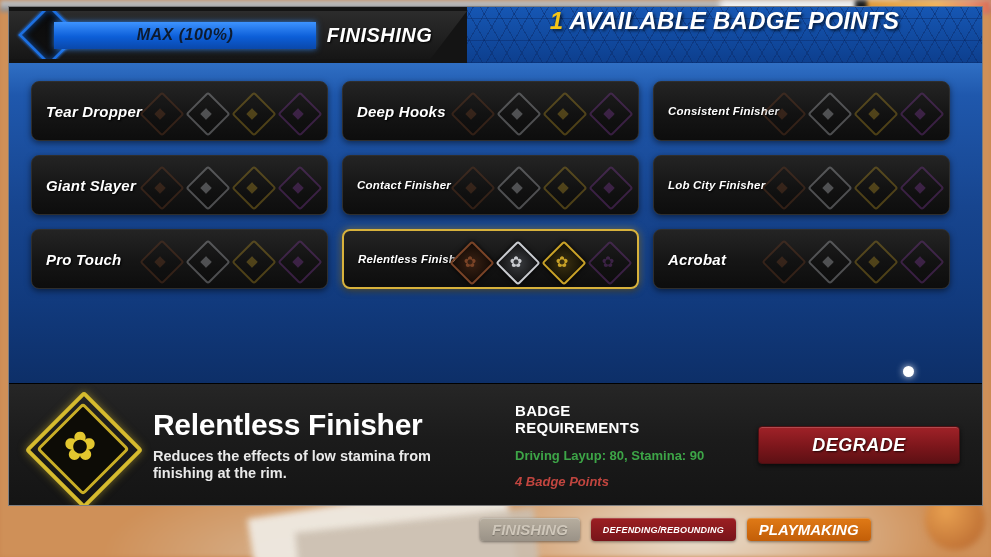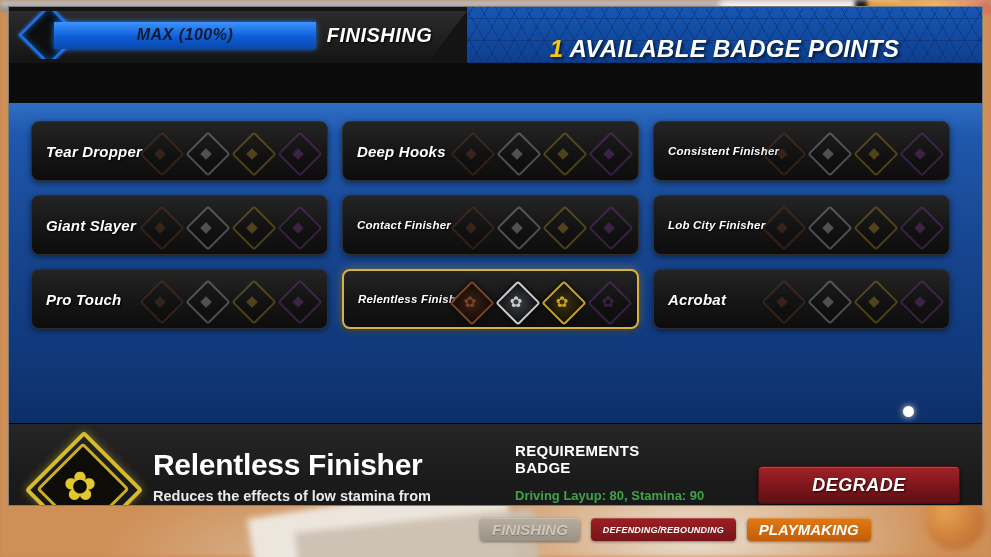--- a/index.html
+++ b/index.html
@@ -46,28 +46,28 @@
   .progress-label{position:absolute;inset:0;display:flex;align-items:center;justify-content:center;
      font-size:16px;font-weight:bold;font-style:italic;color:#0d1b30;letter-spacing:.5px;}
   .hdr-cat{flex:1;text-align:center;margin-left:6px;margin-right:30px;font-size:20px;font-weight:bold;
      font-style:italic;color:#fff;letter-spacing:.5px;text-shadow:1px 1px 2px #000;}
   .hdr-right{position:relative;flex:1;height:56px;
      background:
        repeating-linear-gradient(60deg, rgba(10,40,100,.45) 0 1px, rgba(0,0,0,0) 1px 13px),
        repeating-linear-gradient(-60deg, rgba(10,40,100,.45) 0 1px, rgba(0,0,0,0) 1px 13px),
        repeating-linear-gradient(0deg, rgba(10,40,100,.45) 0 1px, rgba(0,0,0,0) 1px 22px),
        linear-gradient(180deg,#1657b4,#0d3f8e);
-     display:flex;align-items:flex-end;justify-content:center;}
+     display:flex;align-items:flex-start;justify-content:center;}
   .hdr-right .pts{font-size:24px;font-weight:bold;font-style:italic;color:#fff;letter-spacing:.3px;
      text-shadow:2px 2px 3px rgba(0,0,0,.6);white-space:nowrap;}
   .hdr-right .pts b{color:#f5c518;}
 
   
   .body-blue{position:relative;height:320px;
-     background:linear-gradient(180deg,#2f6fc4 0%,#1f58ad 10%,#17458f 45%,#113a7d 75%,#0d2f68 100%);margin-top:40px;}
+     background:linear-gradient(180deg,#2f6fc4 0%,#1f58ad 10%,#17458f 45%,#113a7d 75%,#0d2f68 100%);}
   .grid{position:absolute;left:22px;top:18px;width:920px;display:flex;flex-wrap:wrap;gap:14px 14px;}
   .card{position:relative;width:297px;height:60px;border-radius:8px;box-sizing:border-box;
      background:linear-gradient(180deg,#242424,#151515 55%,#0d0d0d);
      border:1px solid #2e2e2e;display:flex;align-items:center;overflow:hidden;
      box-shadow:0 2px 6px rgba(0,0,0,.5);}
   .card.selected{border:2px solid #d8b23c;box-shadow:0 0 8px rgba(216,178,60,.5),0 2px 6px rgba(0,0,0,.6);}
   .card-title{margin-left:14px;font-size:15px;font-weight:bold;font-style:italic;color:#fff;
      letter-spacing:.2px;text-shadow:1px 1px 2px #000;white-space:nowrap;}
   .card-title.sm{font-size:11.5px;}
   .tiers{position:absolute;right:10px;top:0;height:60px;display:flex;align-items:center;gap:8px;}
@@ -353,22 +353,22 @@
       <div class="d-outer"></div>
       <div class="d-inner"></div>
       <div class="paw">✿</div>
     </div>
     <div class="detail-text">
       <div class="detail-title">Relentless Finisher</div>
       <div class="detail-desc">Reduces the effects of low stamina from finishing at the rim.</div>
     </div>
     <div class="req">
       <div class="req-head">
+        <div>BADGE</div>
         <div>REQUIREMENTS</div>
-        <div>BADGE</div>
       </div>
       <div class="req-stats">Driving Layup: 80, Stamina: 90</div>
       <div class="req-cost">4 Badge Points</div>
     </div>
     <div class="degrade">
       <span>DEGRADE</span>
     </div>
   </div>
 
 </div>

